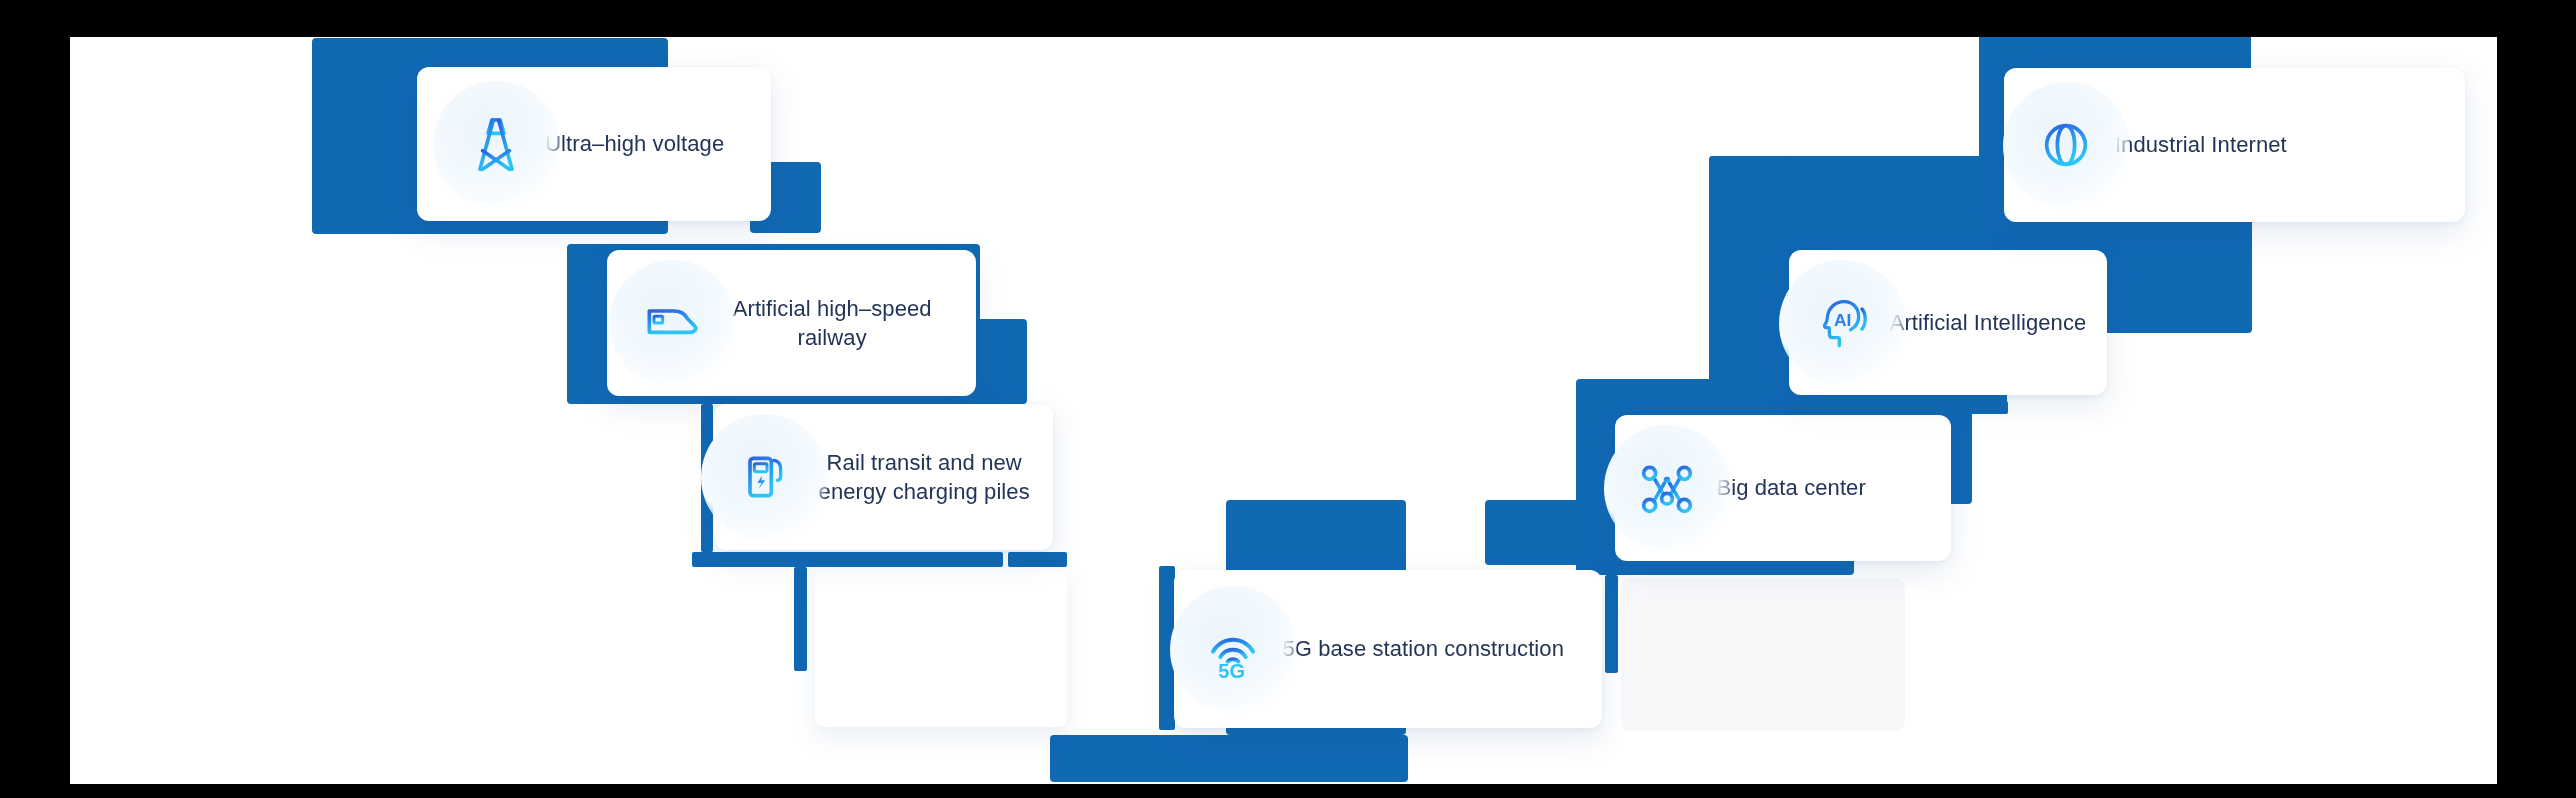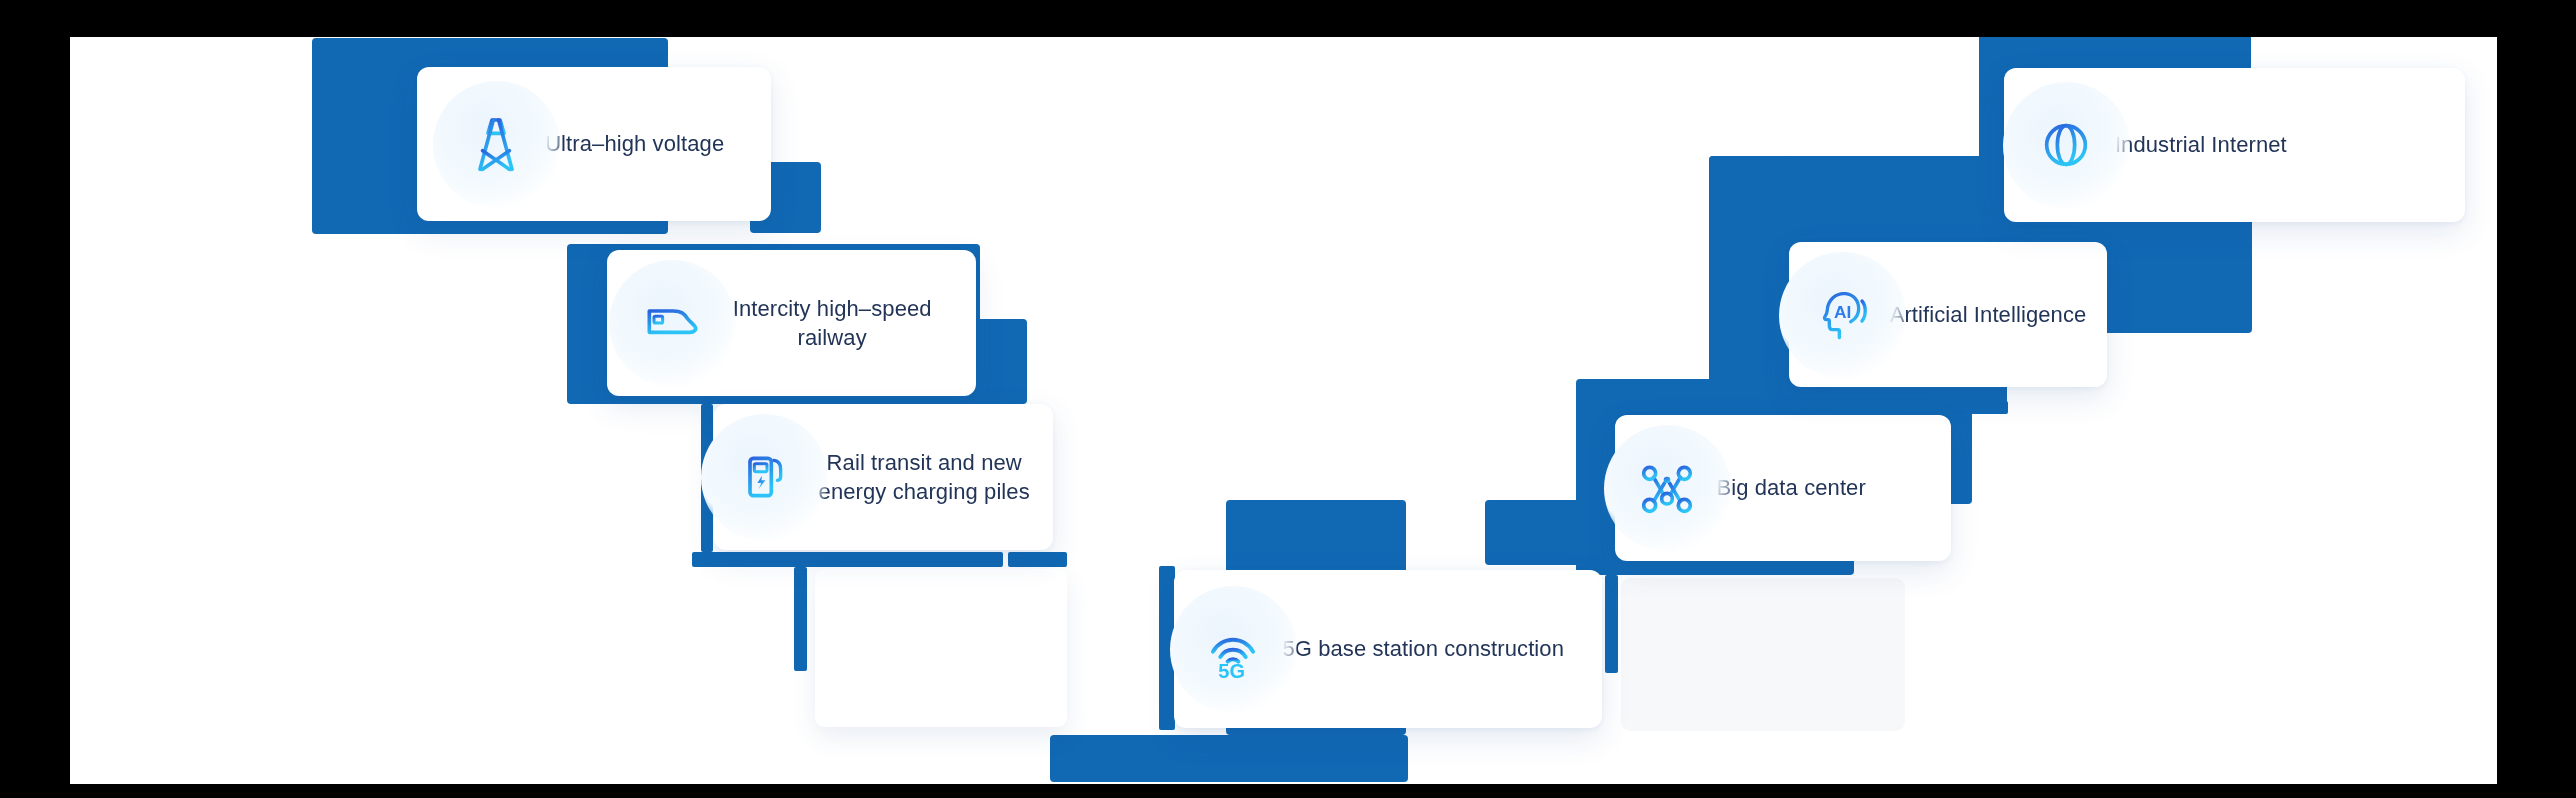--- a/index.html
+++ b/index.html
@@ -44,21 +44,21 @@
   .card .two{width:221px;text-align:center;}
   .iconwrap{position:relative;width:64px;height:64px;flex:0 0 64px;}
   .iconwrap::before{content:"";position:absolute;left:-31px;top:-31px;width:127px;height:127px;
         border-radius:50%;background:radial-gradient(circle at 42% 38%,#ecf5fd 0%,#f4fafe 55%,rgba(255,255,255,0) 78%);}
   .iconwrap svg{position:relative;display:block;}
   .card1{left:417px; top:67px;width:354px;height:154px;}
   .card2{left:607px; top:250px;width:369px;height:146px;}
   .card3{left:714px;top:404px;width:339px;height:146px;}
   .card4{left:1174px;top:570px;width:428px;height:158px;justify-content:flex-start;padding-left:27px;}
   .card5{left:1615px;top:415px;width:336px;height:146px;justify-content:flex-start;padding-left:20px;}
-  .card6{left:1789px;top:242px;width:318px;height:145px;padding:0 9.4px;gap:16px;}
+  .card6{left:1789px;top:250px;width:318px;height:145px;padding:0 9.4px;gap:16px;}
   .card7{left:2004px;top:68px;width:461px;height:154px;justify-content:flex-start;padding-left:29.5px;}
   
   .ecard{position:absolute;border-radius:9.4px;z-index:2;}
   .ecardL{left:815px;top:569px;width:252px;height:158px;background:#fff;
           box-shadow:0 9.4px 24px rgba(36,84,150,.10);}
   .ecardR{left:1621px;top:578px;width:284px;height:153px;background:#F7F8FA;}
 </style>
 </head>
 <body>
 
@@ -114,21 +114,21 @@
 
   <div class="card card2">
     <div class="iconwrap">
       <svg width="64" height="64" viewBox="0 0 96 96" fill="none">
         <path d="M14 30 H50 C62 30 66 34 71 41 C75 46 80 50 83 54 C85 58 81 62 75 62 H14 Z" stroke="url(#icg)" stroke-width="5.5" stroke-linejoin="round"></path>
         <rect x="21" y="38" width="13" height="10" rx="2" stroke="url(#icg)" stroke-width="4.5"></rect>
         <path d="M40 43 H58" stroke="url(#icg)" stroke-width="4.5" stroke-linecap="round"></path>
         <path d="M14 71 H64" stroke="url(#icg)" stroke-width="6" stroke-linecap="round"></path>
       </svg>
     </div>
-    <div class="label two">Intercity high–speed railway</div>
+    <div class="label two">Artificial high–speed railway</div>
   </div>
 
   <div class="card card3">
     <div class="iconwrap">
       <svg width="64" height="64" viewBox="0 0 96 96" fill="none">
         <rect x="27" y="20" width="32" height="56" rx="5" stroke="url(#icg)" stroke-width="5.5"></rect>
         <rect x="33.5" y="28" width="19" height="12" rx="2" stroke="url(#icg)" stroke-width="4.5"></rect>
         <path d="M45 46 L38 57 H44 L40 66 L50 53 H44 Z" fill="url(#icg)"></path>
         <path d="M63 23 C70 24 73 29 73 36 V47 C73 51 71 53 68 53" stroke="url(#icg)" stroke-width="5" stroke-linecap="round"></path>
         <path d="M24 76 H62" stroke="url(#icg)" stroke-width="5.5" stroke-linecap="round"></path>

